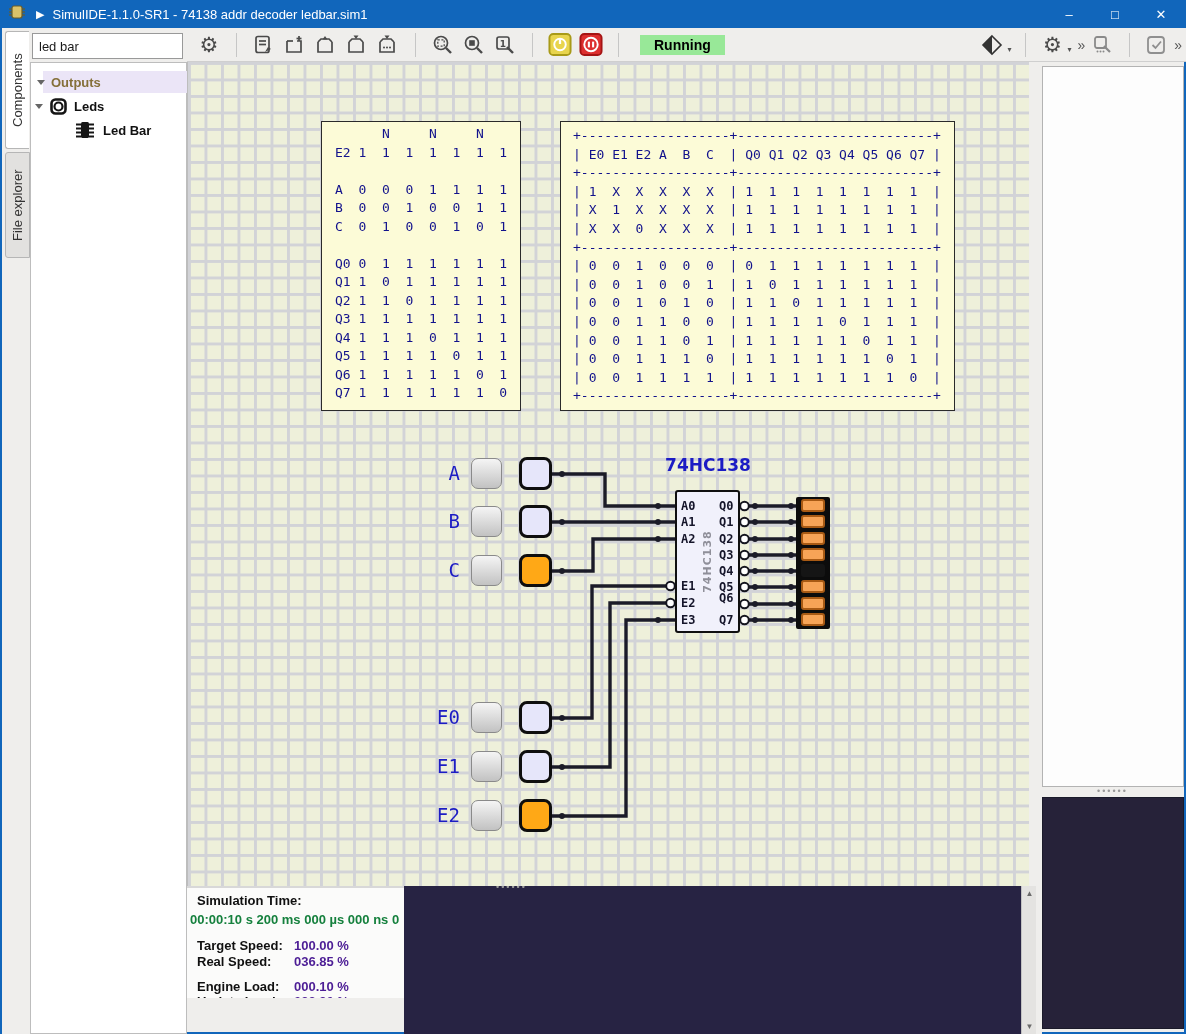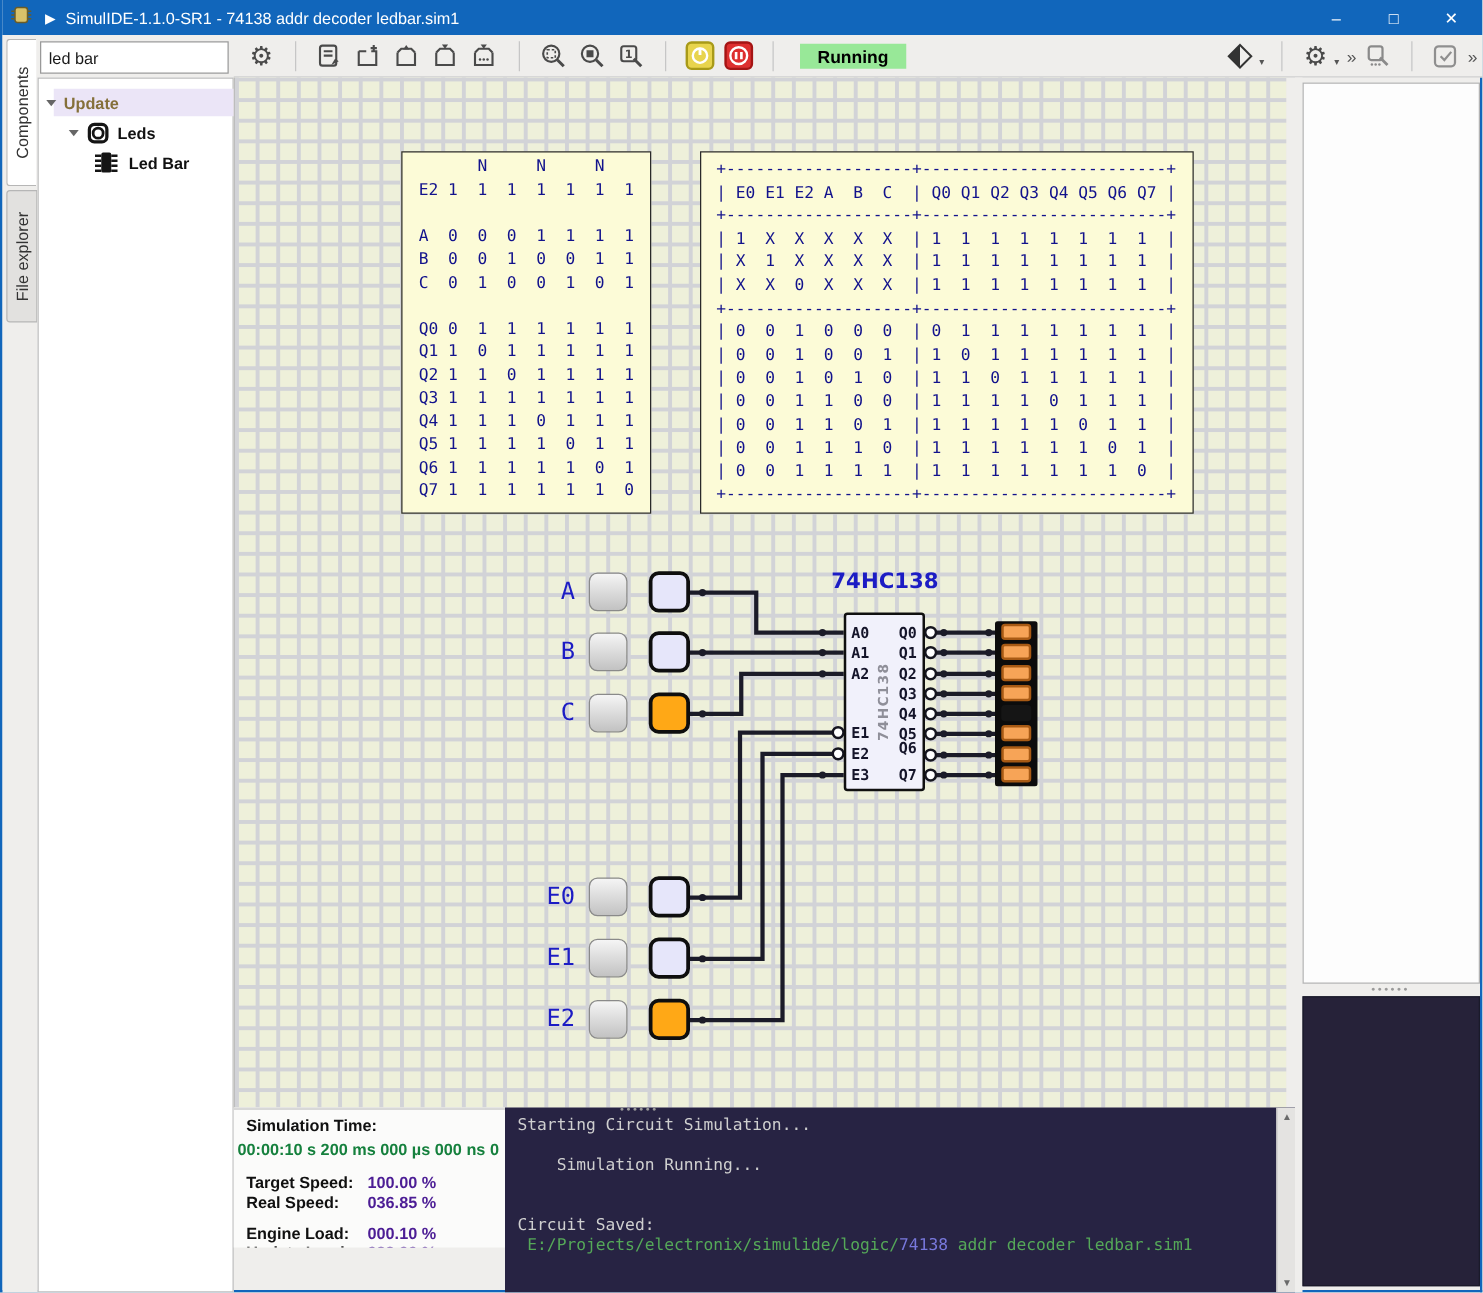--- a/index.html
+++ b/index.html
@@ -122,23 +122,23 @@
     <div class="vtab active" style="height:118px;">Components</div>
     <div class="vtab inactive" style="height:106px;">File explorer</div>
   </div>
 
   <div class="sidebar">
     <input class="search" value="led bar" style="">
     <div class="treepanel">
       <div class="outputs-bg"></div>
       <div class="trow outputs-row" style="padding-left:6px;">
         <span class="arrow"></span>
-        <span class="outputs-label">Update</span>
+        <span class="outputs-label">Outputs</span>
       </div>
-      <div class="trow leds-row" style="padding-left:24px;">
+      <div class="trow leds-row" style="padding-left:4px;">
         <span class="arrow"></span>
         <span style="margin-right:6px;display:flex;">
           <svg width="19" height="19" viewBox="0 0 19 19">
               <rect x="2.5" y="2.5" width="14" height="14" rx="4" fill="#fff" stroke="#151515" stroke-width="2.6"></rect>
               <circle cx="9.5" cy="9.5" r="4" fill="#fff" stroke="#151515" stroke-width="2.2"></circle>
             </svg>
         </span>
         <span class="tlabel-bold">Leds</span>
       </div>
       <div class="trow ledbar-row" style="padding-left:44px;">
@@ -437,27 +437,20 @@
     <span class="slabel" style="left:10px;top:91px;">Engine Load:</span>
     <span class="svalue" style="left:107px;top:91px;">000.10 %</span>
     <span class="slabel" style="left:10px;top:106px;">Update Load:</span>
     <span class="svalue" style="left:107px;top:106px;">082.90 %</span>
     <span class="slabel" style="left:10px;top:130px;">Real FPS:</span>
     <span class="svalue" style="left:107px;top:130px;">7</span>
   </div>
 
   <div class="console">
     <span class="handle-dots" style="left:92px;top:-4px;">••••••</span>
-    <pre><span>Starting Circuit Simulation...
-
-    Simulation Running...
-
-
-Circuit Saved:
-</span><span class="c-green"> E:/Projects/electronix/simulide/logic/</span><span class="c-blue">74138</span><span class="c-green"> addr decoder ledbar.sim1</span></pre>
     <div class="cscroll">
       <span class="arr" style="top:0;">▲</span>
       <span class="arr" style="bottom:0;">▼</span>
     </div>
   </div>
 
   <div class="vsplit"></div>
   <div class="rightpanel"></div>
   <span class="handle-dots" style="left:1095px;top:786px;position:absolute;">••••••</span>
   <div class="rightdark"></div>

